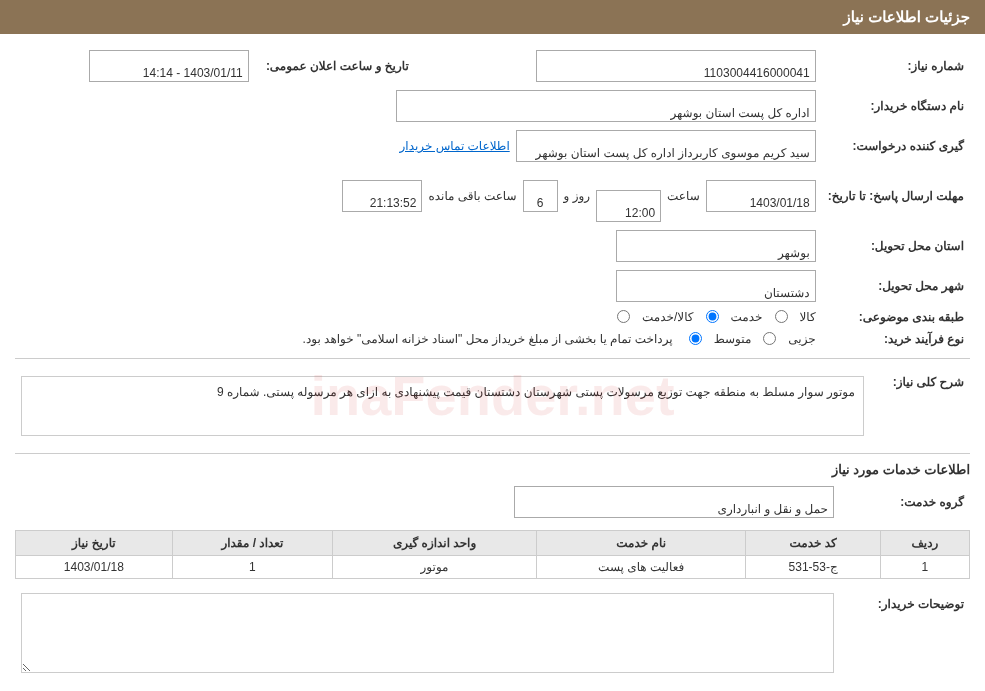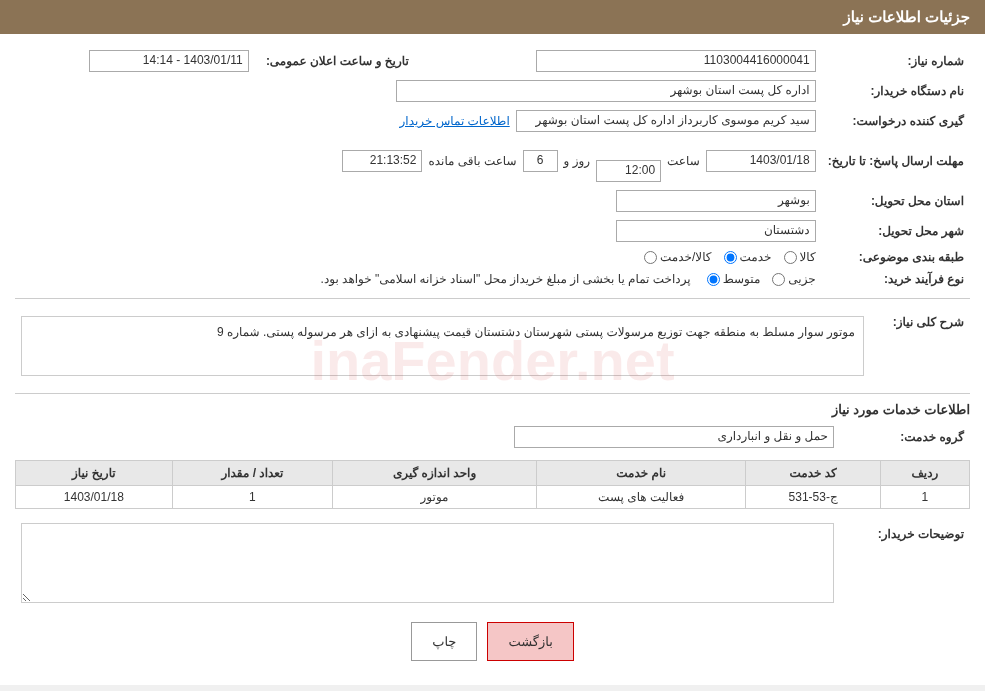--- a/index.html
+++ b/index.html
@@ -43,21 +43,21 @@
       color: #333;
       font-weight: bold;
       width: 130px;
     }
     .value-cell {
       text-align: right;
     }
     .input-box {
       border: 1px solid #aaa;
       background: #fff;
-      padding: 2px 5px;
+      padding: 15px 5px;
       height: 22px;
       display: inline-block;
     }
     .input-wide { width: 280px; }
     .input-date { width: 160px; }
     .row-flex {
       display: flex;
       align-items: center;
       gap: 6px;
       direction: rtl;
@@ -103,22 +103,22 @@
       text-align: center;
     }
     .radio-group {
       display: inline-flex;
       align-items: center;
       gap: 12px;
       direction: rtl;
     }
     .radio-item {
       display: inline-flex;
-      align-items: flex-end;
-      gap: 3px;
+      align-items: flex-start;
+      gap: 12px;
     }
     .link-blue {
       color: #0066cc;
       text-decoration: underline;
       cursor: pointer;
     }
     .buttons-row {
       text-align: center;
       margin: 12px 0;
       display: flex;

